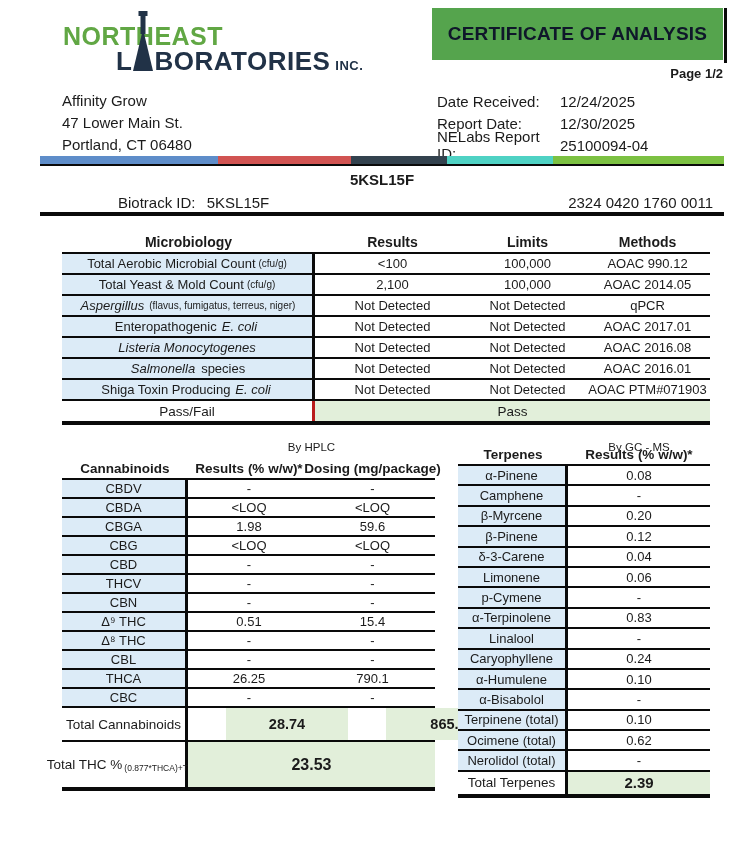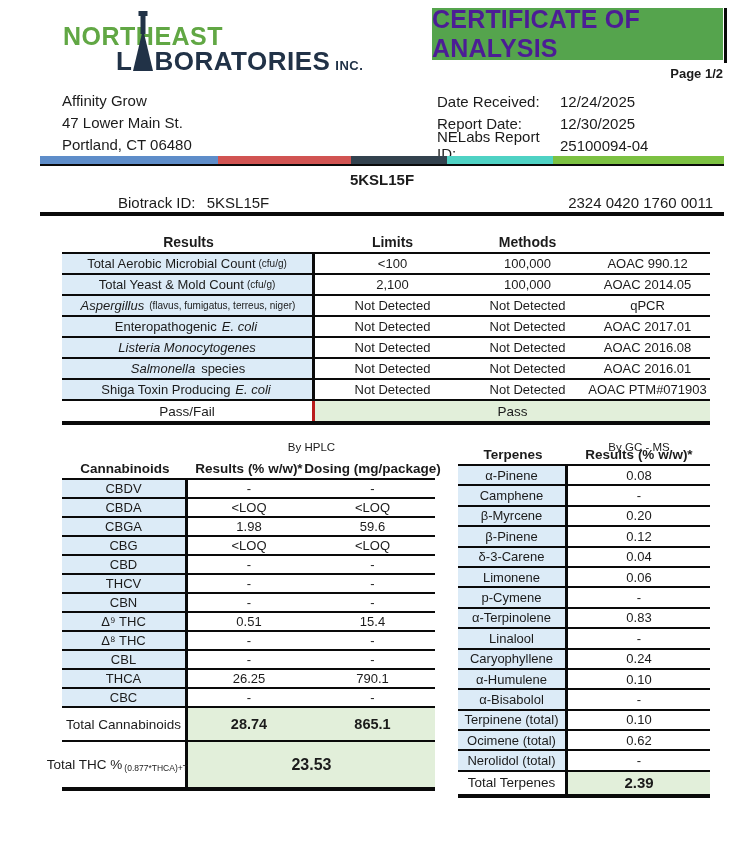--- a/index.html
+++ b/index.html
@@ -11,21 +11,21 @@
   .logo-l1 { position:absolute; left:63px; top:22px; font-size:25px; font-weight:bold;
              color:var(--logo-green); letter-spacing:.5px; }
   .logo-l2 { position:absolute; left:116px; top:46px; font-size:26px; font-weight:bold;
              color:var(--navy); letter-spacing:.5px; display:flex; align-items:baseline; }
   .logo-l2 .inc { font-size:13px; margin-left:5px; letter-spacing:.5px; }
   .flask-slot { position:relative; width:22px; height:20px; display:inline-block; }
   .flask-slot svg { position:absolute; left:0; top:-39px; overflow:visible; }
 
   .banner { position:absolute; left:432px; top:8px; width:291px; height:52px;
             background:var(--banner-green); display:flex; align-items:center; justify-content:center; }
-  .banner span { color:#4c1d95; font-size:25px; font-weight:bold; letter-spacing:.2px; }
+  .banner span { color:#0f172a; font-size:19px; font-weight:bold; letter-spacing:.2px; }
   .banner-bar { position:absolute; left:724px; top:8px; width:3px; height:55px; background:#0a0a0a; }
   .page-label { position:absolute; right:29px; top:66px; font-size:13px; font-weight:bold; }
 
   
   .client { position:absolute; left:62px; top:90px; font-size:15px; line-height:22px; }
   .report-info { position:absolute; left:437px; top:90px; font-size:15px; }
   .info-row { display:flex; height:22px; align-items:center; }
   .info-label { width:123px; }
   .info-value { margin-left:0px; }
 
@@ -64,21 +64,21 @@
   #cap-hplc { left:188px; width:247px; }
   #cap-gcms { left:568px; width:142px; }
 
   #cannab { position:absolute; left:62px; top:458px; width:373px; }
   .c-head, .c-row, .c-total, .c-thc { display:grid; }
   .c-head { grid-template-columns:126px 122px 125px; height:22px; font-size:13.5px; font-weight:bold;
             border-bottom:2px solid #0a0a0a; }
   .c-head div, .c-row div, .c-total div, .c-thc div { display:flex; align-items:center; justify-content:center; white-space:nowrap; }
   .c-row { grid-template-columns:126px 122px 125px; height:19px; font-size:13px; border-bottom:2px solid #0a0a0a; }
   .c-row .c-name { background:var(--cell-blue); border-right:3px solid #0a0a0a; }
-  .c-total { grid-template-columns:126px 122px 125px; height:34px; font-size:13.5px; border-bottom:2px solid #0a0a0a; }
+  .c-total { grid-template-columns:126px 122px 125px; height:34px; font-size:13.5px; border-bottom:2px solid #0a0a0a;gap:38px; }
   .c-total .c-label { border-right:3px solid #0a0a0a; }
   .c-total .c-val { background:var(--cell-green); font-weight:bold; font-size:14.5px; }
   .c-thc { grid-template-columns:126px 247px; height:49px; font-size:13.5px; border-bottom:4px solid #0a0a0a; }
   .c-thc .c-label { border-right:3px solid #0a0a0a; }
   .c-thc .c-val { background:var(--cell-green); font-weight:bold; font-size:16px; }
   .sub { font-size:8.5px; align-self:flex-end; margin:0 0 14px 2px; }
 
   #terp { position:absolute; left:458px; top:444px; width:252px; }
   .t-head, .t-row, .t-total { display:grid; }
   .t-head { grid-template-columns:110px 142px; height:22px; font-size:13.5px; font-weight:bold;
@@ -151,20 +151,21 @@
   <div class="sample-name">5KSL15F</div>
   <div class="biotrack">
     <span>Biotrack ID:</span>
     <span class="val">5KSL15F</span>
   </div>
   <div class="tag">2324 0420 1760 0011</div>
   <div class="rule-thick"></div>
 
   <div id="micro">
     <div class="m-head">
+      <div>Microbiology</div>
       <div>Results</div>
       <div>Limits</div>
       <div>Methods</div>
     </div>
     <div id="micro-rows">
         <div class="m-row">
           <div class="m-name">
             <span>Total Aerobic Microbial Count</span>
             <span class="note">(cfu/g)</span>
           </div>

